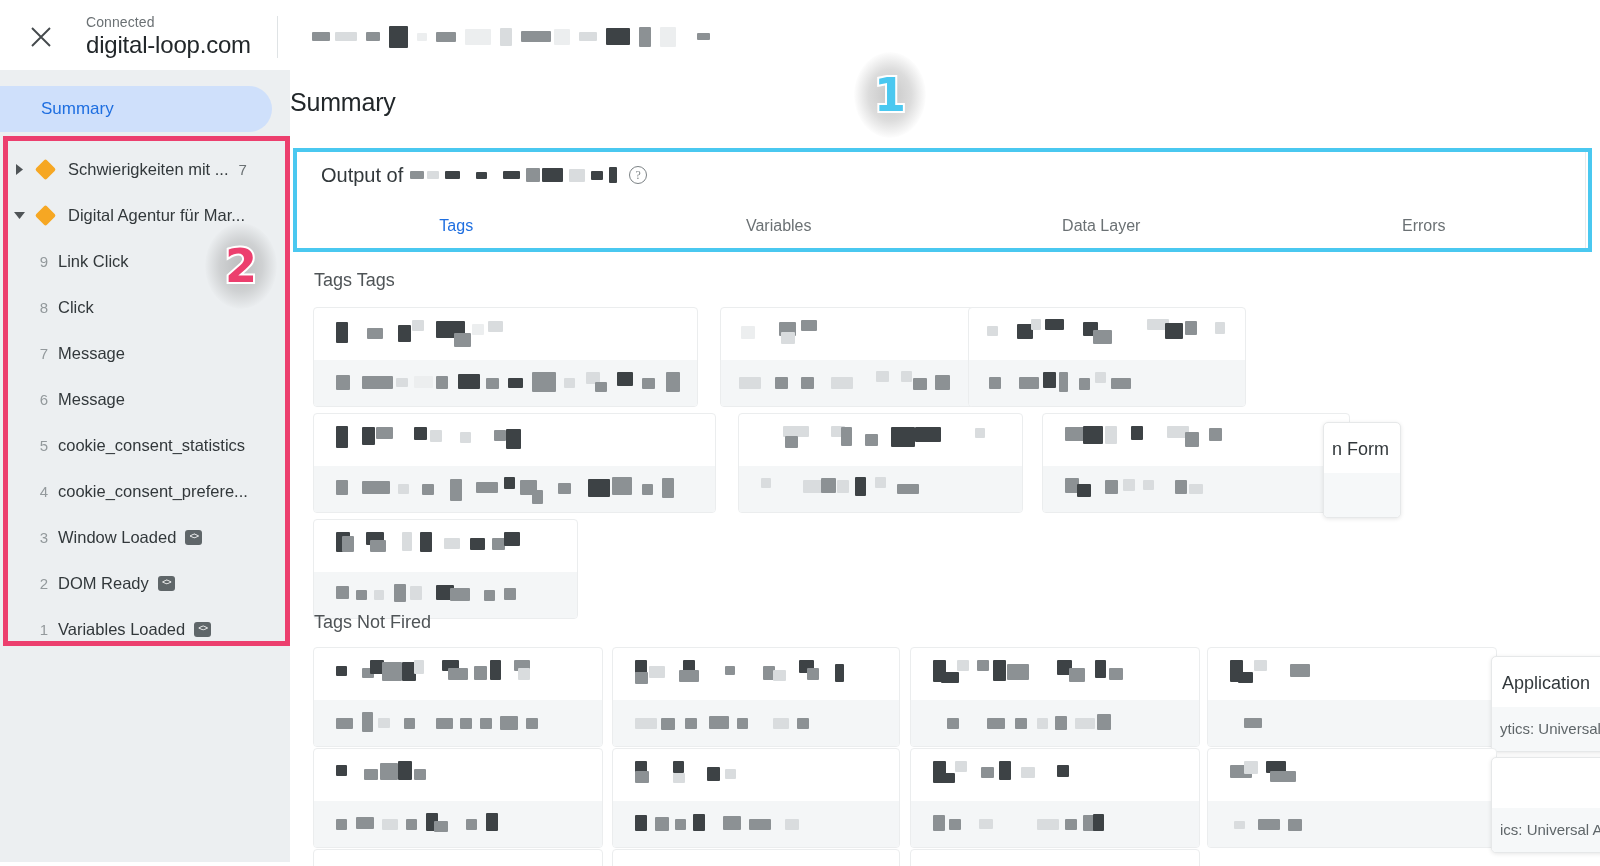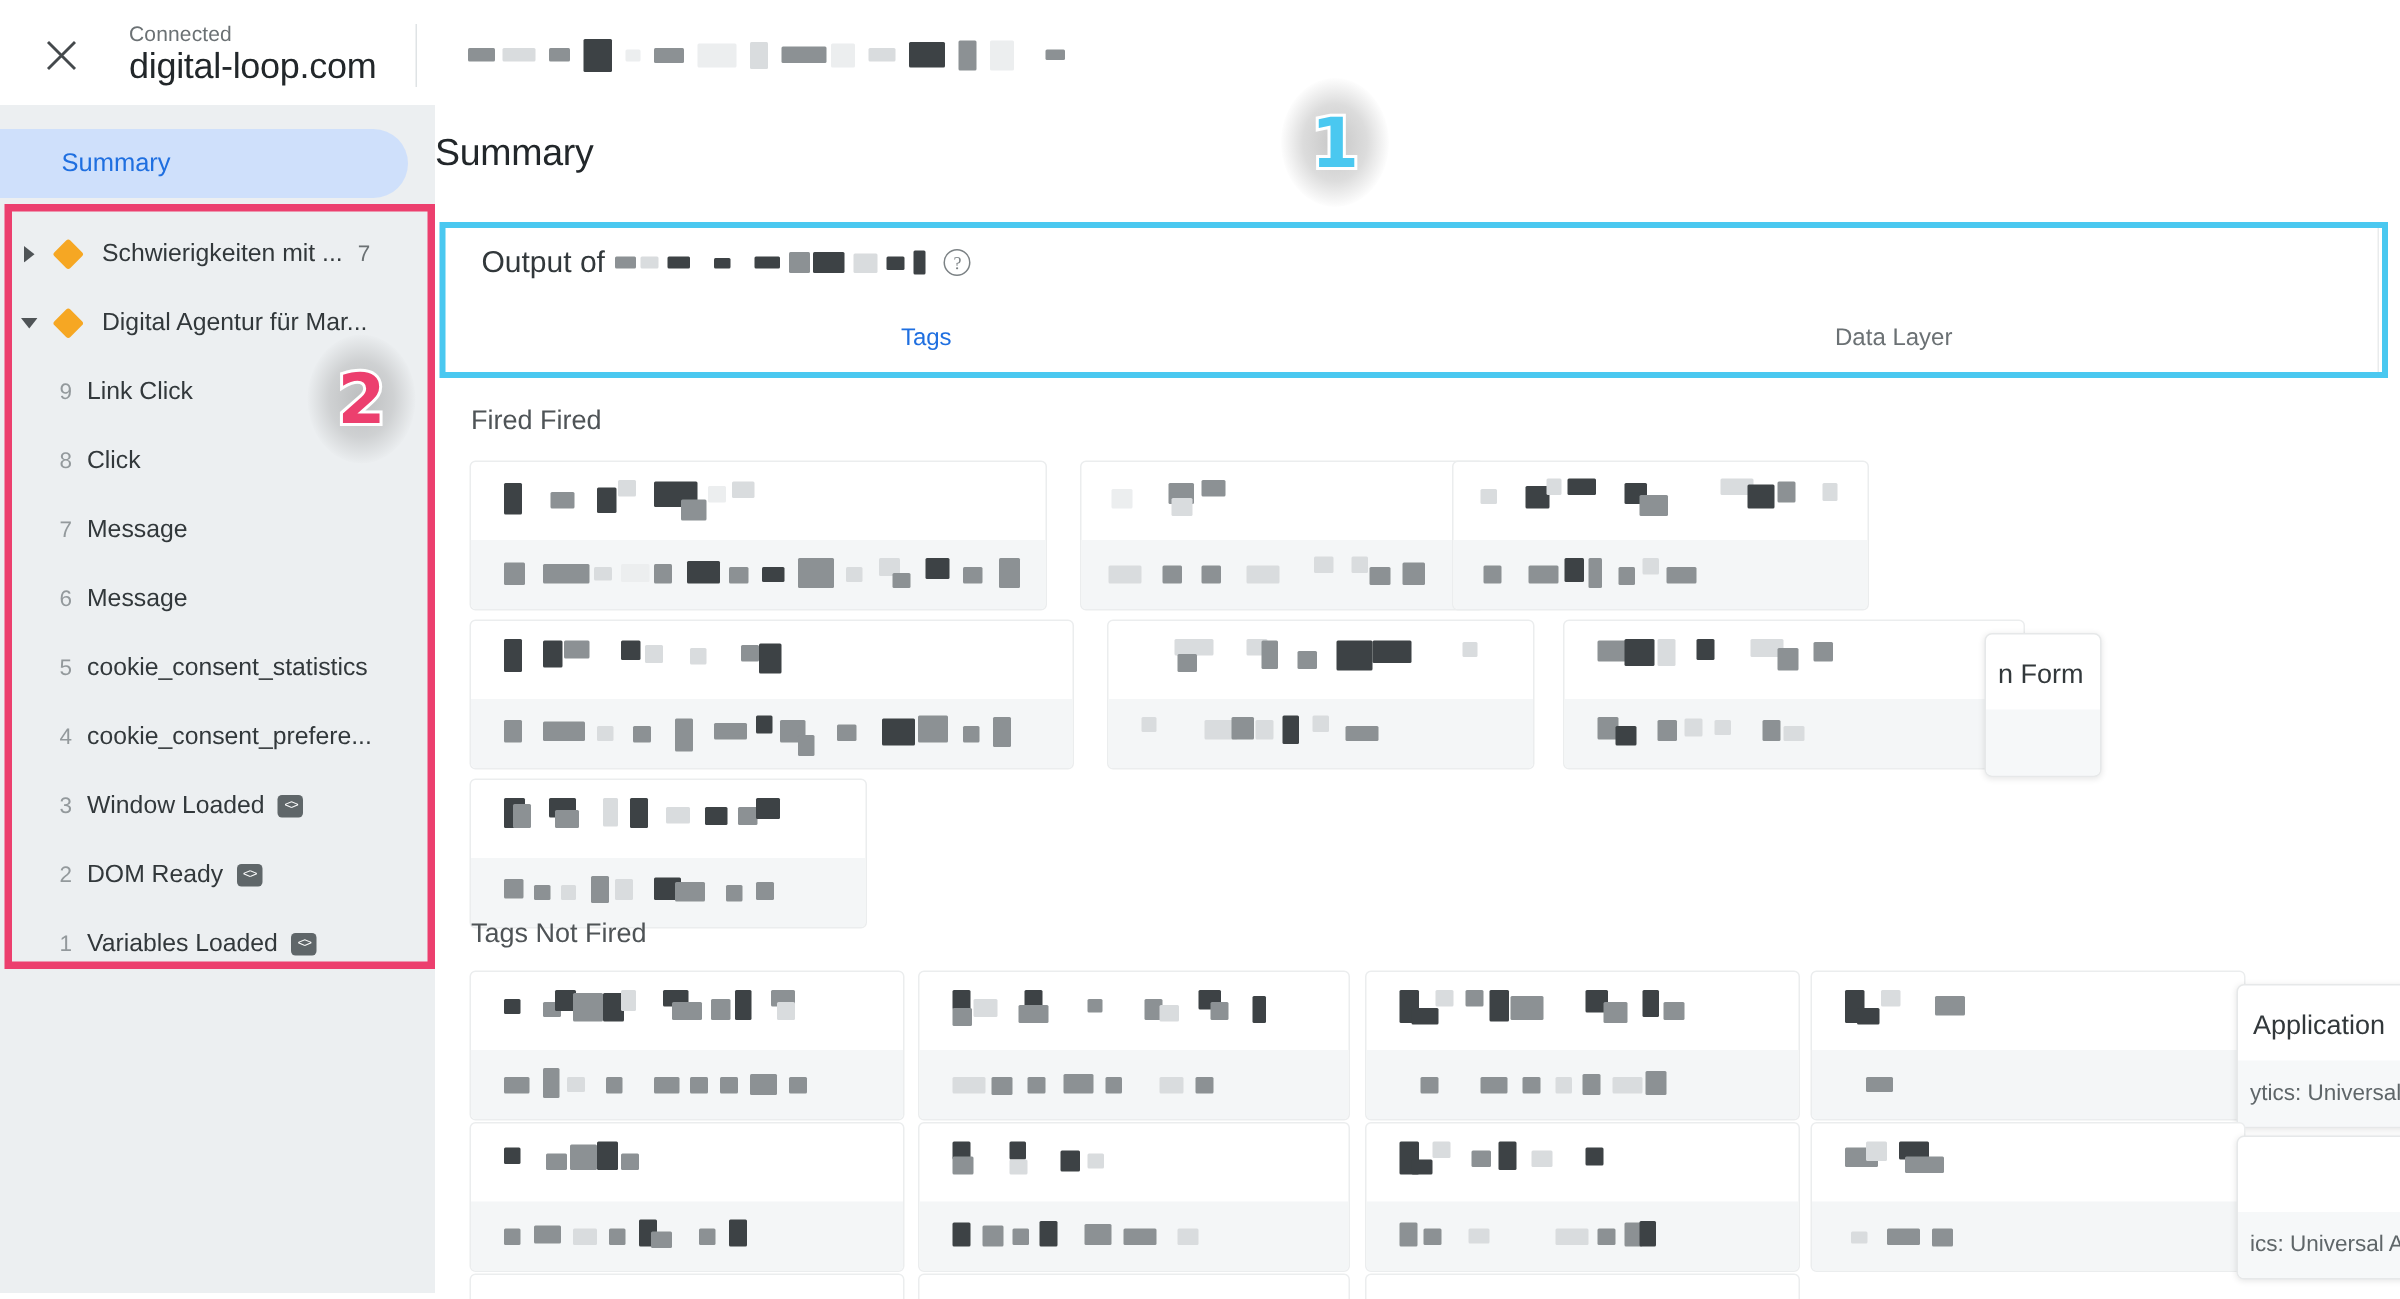--- a/index.html
+++ b/index.html
@@ -273,26 +273,32 @@
             <span class="blob d" style="width:12px;height:9px;"></span>
             <span class="blob d" style="width:8px;height:16px;"></span>
           </span>
           <span class="help-icon">?</span>
         </div>
         <div class="tabs">
           <div class="tab active">
             <span>Tags</span>
           </div>
           <div class="tab">
+            <span>Variables</span>
+          </div>
+          <div class="tab">
             <span>Data Layer</span>
           </div>
-        </div>
-      </div>
-
-      <div class="section-title" style="left:24px;top:200px;">Fired Fired</div>
+          <div class="tab">
+            <span>Errors</span>
+          </div>
+        </div>
+      </div>
+
+      <div class="section-title" style="left:24px;top:200px;">Tags Tags</div>
 
       <div class="card" style="left:23px;top:237px;width:385px;height:100px;">
         <div class="c-top">
           <span class="blob d" style="position:absolute;left:22px;top:14px;width:12px;height:21px;"></span>
           <span class="blob m" style="position:absolute;left:53px;top:20px;width:16px;height:11px;"></span>
           <span class="blob d" style="position:absolute;left:84px;top:17px;width:13px;height:17px;"></span>
           <span class="blob l" style="position:absolute;left:98px;top:12px;width:12px;height:11px;"></span>
           <span class="blob d" style="position:absolute;left:122px;top:13px;width:29px;height:17px;"></span>
           <span class="blob m" style="position:absolute;left:140px;top:25px;width:17px;height:14px;"></span>
           <span class="blob xl" style="position:absolute;left:158px;top:16px;width:12px;height:11px;"></span>

